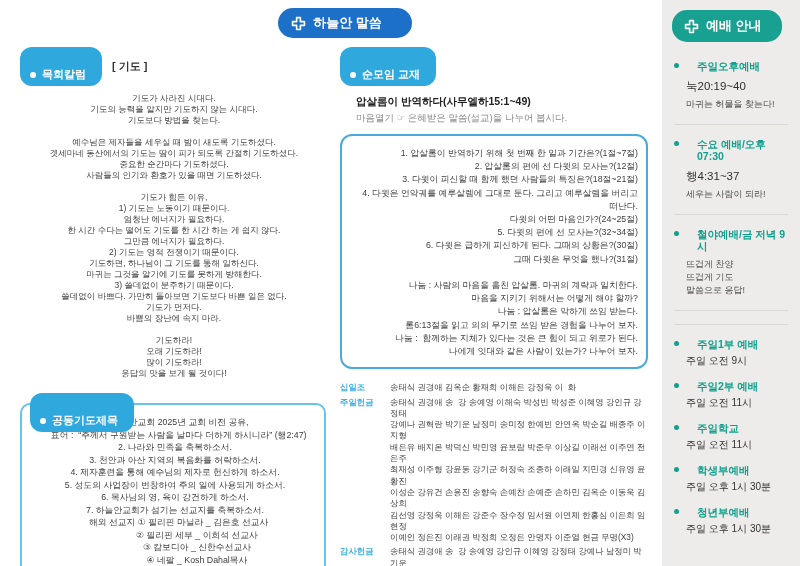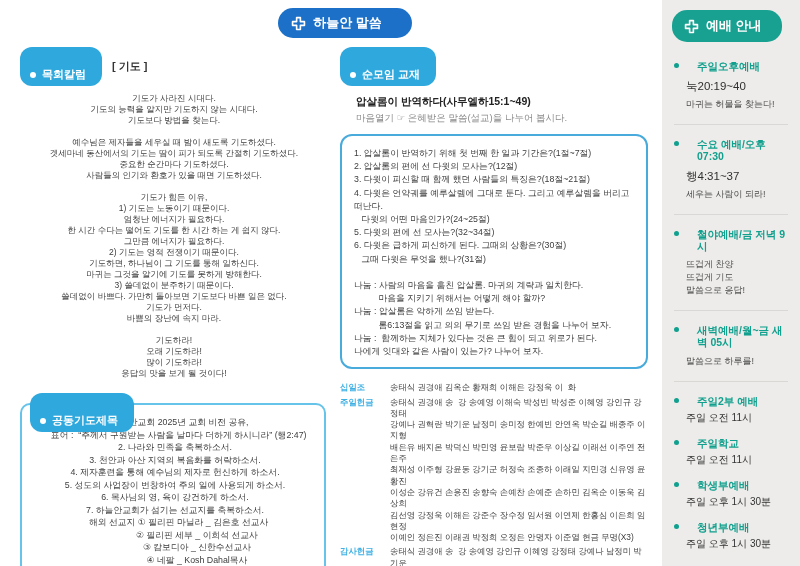--- a/index.html
+++ b/index.html
@@ -29,21 +29,21 @@
 
   .body-text{font-size:8.5px;line-height:11px;color:#3d3d3d;white-space:pre-wrap;text-align:center;}
   .pastoral-text{margin:7px 0 0 2px;}
 
   .prayer-box{position:relative;border:2px solid #66c3e9;border-radius:10px;margin-top:24px;padding:9px 8px 7px 12px;}
   .prayer-box .pill{position:absolute;top:-12px;left:8px;}
   .prayer-text{font-size:8.8px;line-height:12.5px;margin-top:2px;}
 
   .mat-title{font-size:10.5px;font-weight:bold;color:#222;margin:9px 0 3px 16px;}
   .mat-open{font-size:9.5px;color:#8b8b8b;margin-left:16px;}
-  .q-box{border:2px solid #49abdc;border-radius:12px;padding:11px 8px 9px 12px;margin-top:9px;font-size:8.8px;line-height:13.2px;white-space:pre-wrap;color:#3d3d3d;}
+  .q-box{border:2px solid #49abdc;border-radius:12px;padding:11px 8px 9px 12px;margin-top:9px;font-size:8.8px;line-height:13.2px;white-space:pre-wrap;color:#3d3d3d;text-align:right;}
 
   .offerings{margin-top:13px;}
   .offer-rows{margin-top:7px;}
   .offer-row{display:flex;font-size:8.4px;line-height:11.3px;margin-bottom:3px;}
   .offer-label{color:#3fb0e4;font-weight:bold;width:50px;flex:none;}
   .offer-text{white-space:pre-wrap;color:#3d3d3d;flex:1;}
 
   
   .sidebar{position:absolute;right:0;top:0;width:138px;height:566px;background:#edecea;box-sizing:border-box;padding:8px 8px 0 10px;}
   .badge.teal{background:#18a191;font-size:13px;padding:7px 20px 7px 12px;margin:2px 0 18px 0;align-items:center;}
@@ -221,29 +221,29 @@
       <div class="sb-title">
           <span class="sb-bullet"></span>
           <span>철야예배/금 저녁 9시</span>
         </div>
       <div class="sb-note" style="margin-top:6px;">뜨겁게 찬양
 뜨겁게 기도
 말씀으로 응답!</div>
     </div>
     <div class="sep"></div>
 
-    <div class="sb-item">
-      <div class="sb-title">
-          <span class="sb-bullet"></span>
-          <span>새벽예배/월~금 새벽 05시</span>
-        </div>
-      <div class="sb-note" style="margin-top:7px;">말씀으로 하루를!</div>
-    </div>
-    <div class="sep"></div>
-
+    <div class="sep"></div>
+
+    <div class="sb-item">
+      <div class="sb-title">
+          <span class="sb-bullet"></span>
+          <span>주일1부 예배</span>
+        </div>
+      <div class="sb-time">주일 오전 9시</div>
+    </div>
     <div class="sb-item">
       <div class="sb-title">
           <span class="sb-bullet"></span>
           <span>주일2부 예배</span>
         </div>
       <div class="sb-time">주일 오전 11시</div>
     </div>
     <div class="sb-item">
       <div class="sb-title">
           <span class="sb-bullet"></span>

